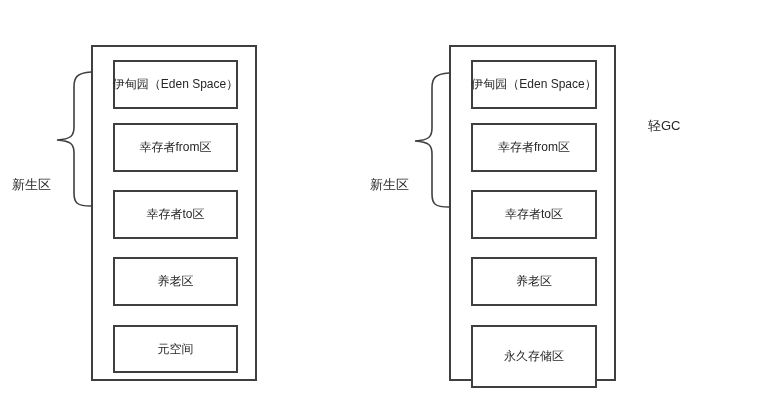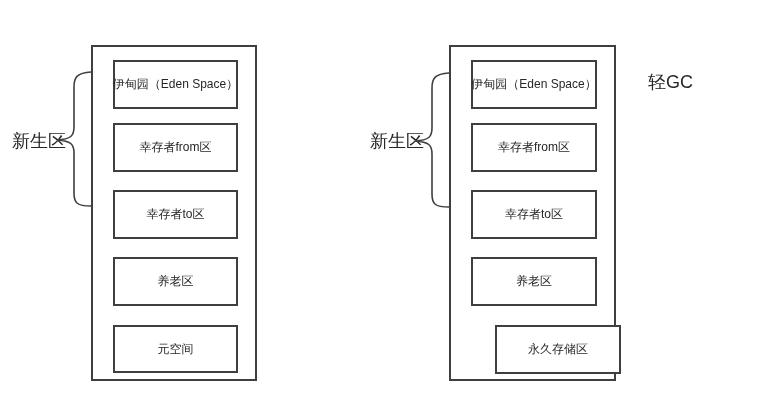--- a/index.html
+++ b/index.html
@@ -30,24 +30,25 @@
     background: var(--background);
     display: flex;
     align-items: center;
     justify-content: center;
     font-size: 12px;
     white-space: nowrap;
     color: var(--text);
   }
   .side-label {
     position: absolute;
-    font-size: 18px;
+    font-size: 13px;
     line-height: 14px;
     white-space: nowrap;
     color: var(--text);
+    margin-top: 44px;
   }
   .brace {
     position: absolute;
     overflow: visible;
   }
   .brace path {
     fill: none;
     stroke: var(--line);
     stroke-width: 1.6;
     stroke-linecap: round;
@@ -77,18 +78,18 @@
   <svg class="brace" style="left:408px; top:67px;" width="42" height="146" viewBox="0 0 42 146">
     <path d="M 41 6 C 27 7 24 11 24 21 L 24 61 C 24 70 21 73 7 74 C 21 75 24 78 24 87 L 24 127 C 24 137 27 140 41 140"></path>
   </svg>
 
   <div class="outer-box" style="left:449px; top:45px; width:167px; height:336px;"></div>
 
   <div class="inner-box" style="left:471px; top:60px; width:126px; height:49px;">伊甸园（Eden Space）</div>
   <div class="inner-box" style="left:471px; top:123px; width:126px; height:49px;">幸存者from区</div>
   <div class="inner-box" style="left:471px; top:190px; width:126px; height:49px;">幸存者to区</div>
   <div class="inner-box" style="left:471px; top:257px; width:126px; height:49px;">养老区</div>
-  <div class="inner-box" style="left:471px; top:325px; width:126px; height:49px;margin-left:24px;">永久存储区</div>
+  <div class="inner-box" style="left:471px; top:325px; width:126px; height:63px;">永久存储区</div>
 
   <span class="side-label" style="left:648px; top:75px;">轻GC</span>
 
 
 </div>
 
 </body></html>

